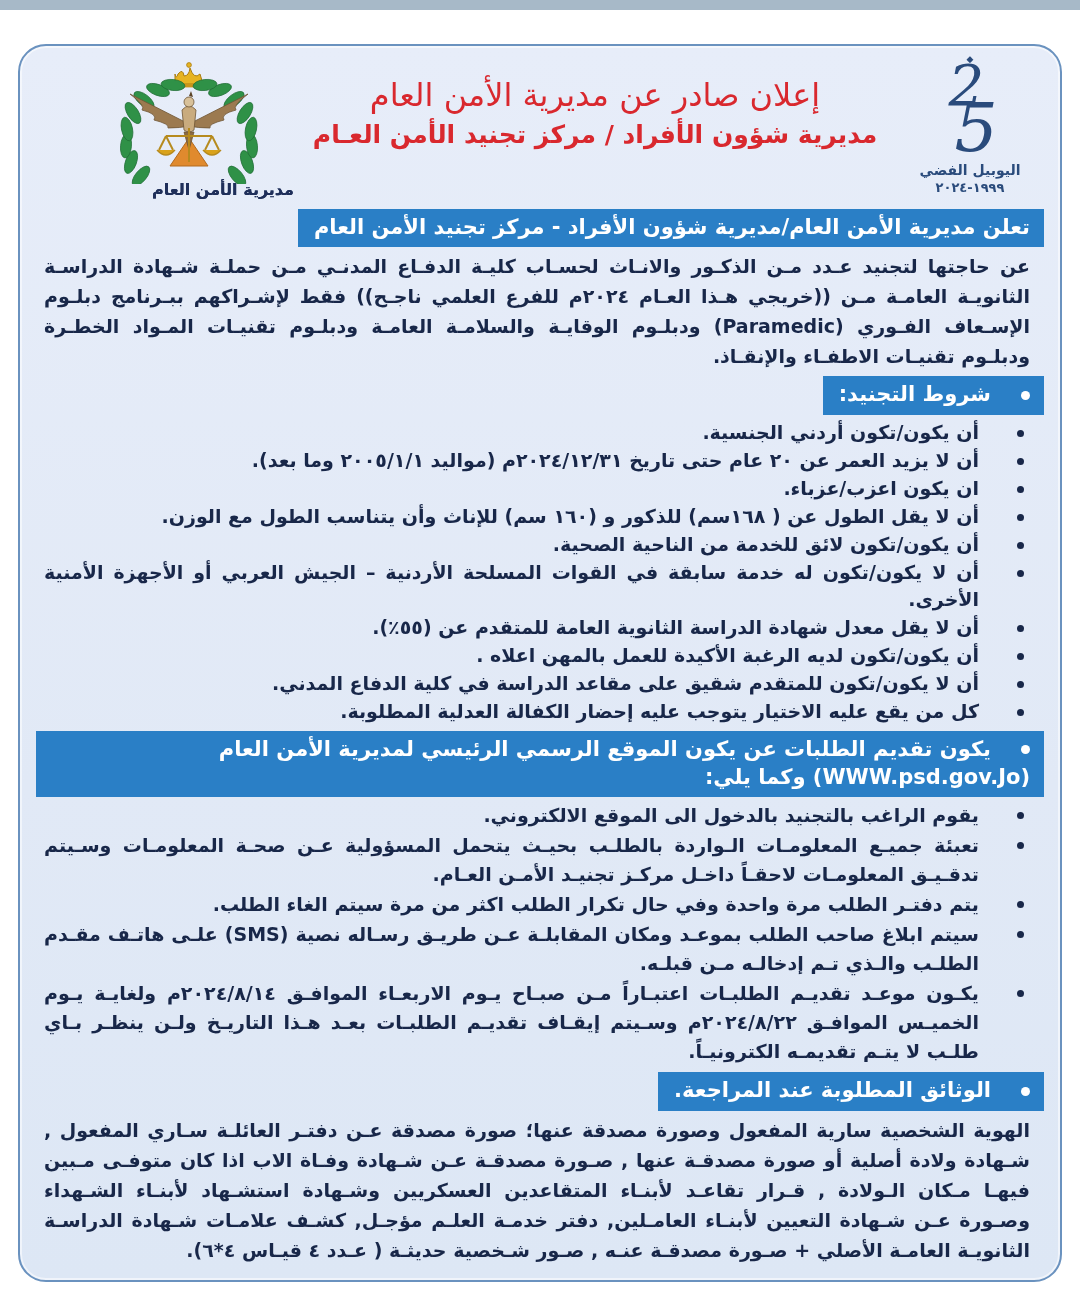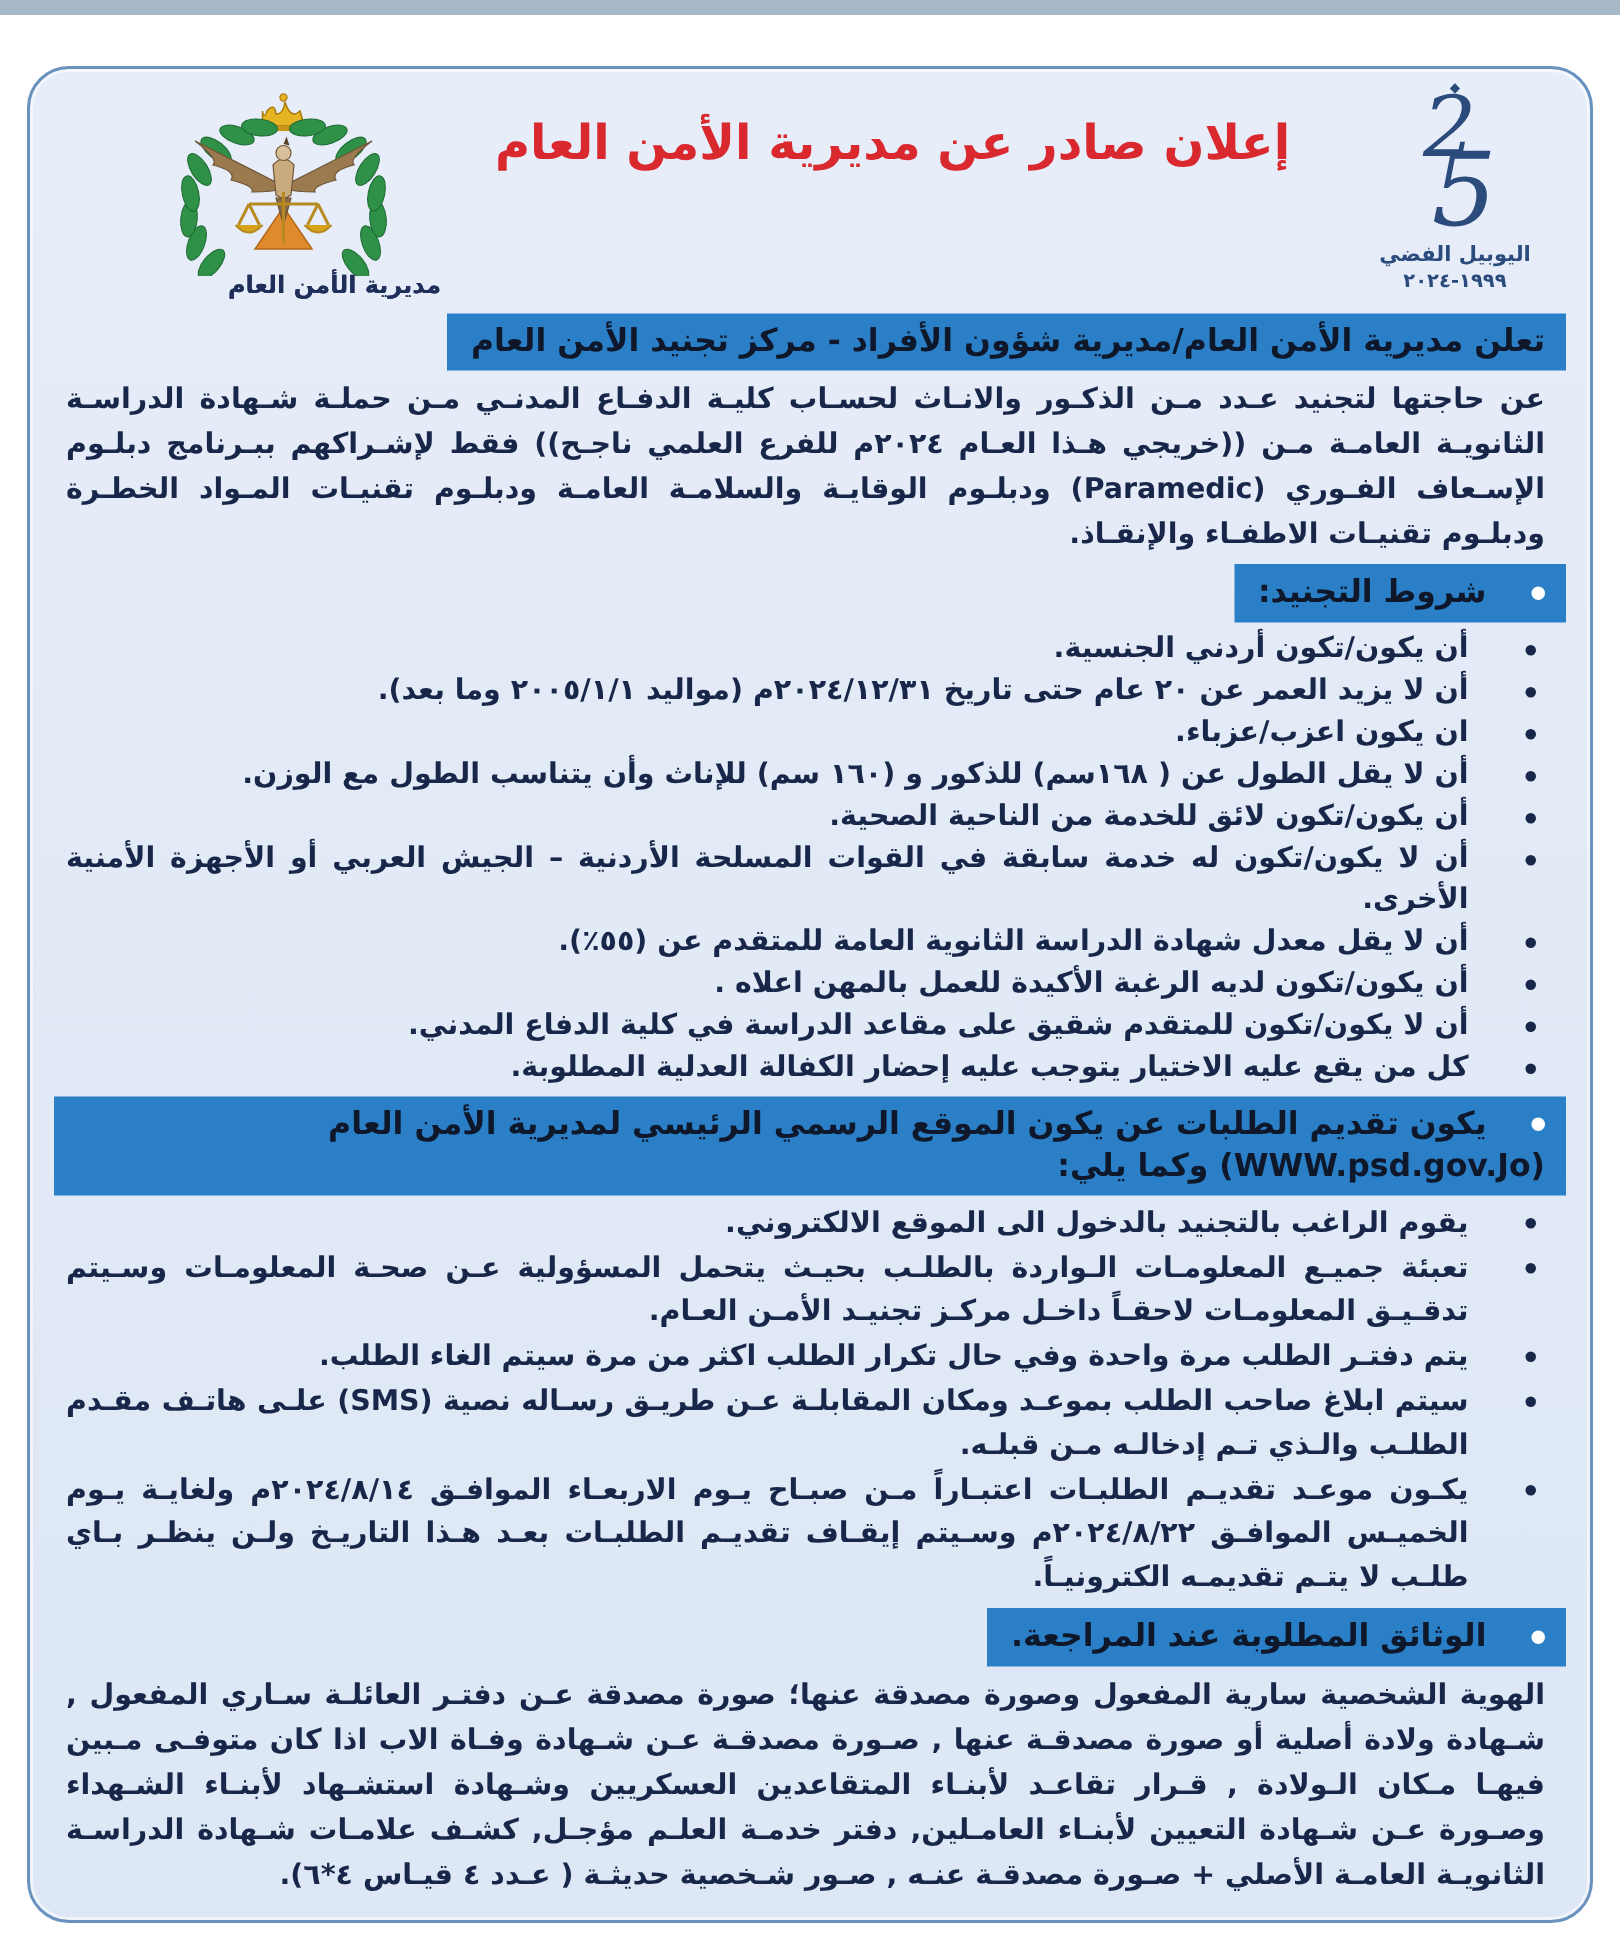--- a/index.html
+++ b/index.html
@@ -25,35 +25,35 @@
   }
   
   .hdr { display: flex; align-items: flex-start; height: 152px; }
   .hdr-emblem { width: 258px; display: flex; flex-direction: column; align-items: flex-start; padding-top: 4px; }
   .emblem-caption {
     font-size: 16px; font-weight: bold; color: #1f2f5a;
     margin-top: -4px; letter-spacing: 1px;
     text-shadow: 0 0 .4px #1f2f5a;
   }
   .hdr-titles { flex: 1; text-align: center; padding-top: 20px; }
-  .title1 { color: #d9282e; font-size: 32px; font-weight: bold; line-height: 1.35; }
+  .title1 { color: #d9282e; font-size: 32px; font-weight: normal; line-height: 1.35; }
   .title2 { color: #d9282e; font-size: 25px; font-weight: bold; line-height: 1.4; letter-spacing: .5px; }
   .hdr-jub { width: 148px; text-align: center; padding-top: 2px; }
   .jub-digits { position: relative; height: 104px; color: #2a4b7c; font-family: "DejaVu Serif", serif; }
   .jub-gem { position: absolute; top: -2px; left: 50%; transform: translateX(-50%); font-size: 9px; color: #2a4b7c; }
   .jub-2 { position: absolute; top: 2px; left: 50%; transform: translateX(-60%); font-size: 56px; line-height: 1; font-style: italic; }
   .jub-5 { position: absolute; top: 38px; left: 50%; transform: translateX(-36%); font-size: 68px; line-height: 1; font-style: italic; }
   .jub-label { font-size: 14px; font-weight: bold; color: #2a4b7c; margin-top: 2px; }
   .jub-years { font-size: 13px; font-weight: bold; color: #2a4b7c; letter-spacing: 2px; margin-top: 2px; }
   
   .sec-row { margin: 3px 0 2px 0; }
   .sec-head {
     display: inline-block;
     background: #2a7fc6;
-    color: #0f172a;
+    color: #ffffff;
     font-size: 21px; font-weight: bold;
     padding: 4px 14px 6px 16px;
     line-height: 1.35;
   }
   .sec-head .wdot {
     display: inline-block; width: 9px; height: 9px; border-radius: 50%;
     background: #ffffff; margin-left: 30px; vertical-align: middle;
   }
   
   .para {
@@ -85,20 +85,21 @@
         <span class="jub-gem">◆</span>
         <span class="jub-2">2</span>
         <span class="jub-5">5</span>
       </div>
       <div class="jub-label">اليوبيل الفضي</div>
       <div class="jub-years">١٩٩٩-٢٠٢٤</div>
     </div>
 
     <div class="hdr-titles">
       <div class="title1">إعلان صادر عن مديرية الأمن العام</div>
+      <div class="title2">مديرية شؤون الأفراد / مركز تجنيد الأمن العـام</div>
     </div>
 
     <div class="hdr-emblem">
       <svg width="210" height="126" viewBox="0 0 210 126">
 
         <g>
           <path d="M91,26 L119,26 L116,16 Q110,22 106,10 Q105,18 100,18 Q99,10 94,16 Q92,22 91,16 Z" fill="#e6b322" stroke="#a97c10" stroke-width="1"></path>
           <circle cx="105" cy="7" r="2.4" fill="#e6b322" stroke="#a97c10" stroke-width="0.8"></circle>
           <rect x="90" y="26" width="30" height="3.4" fill="#c9951a"></rect>
         </g>

